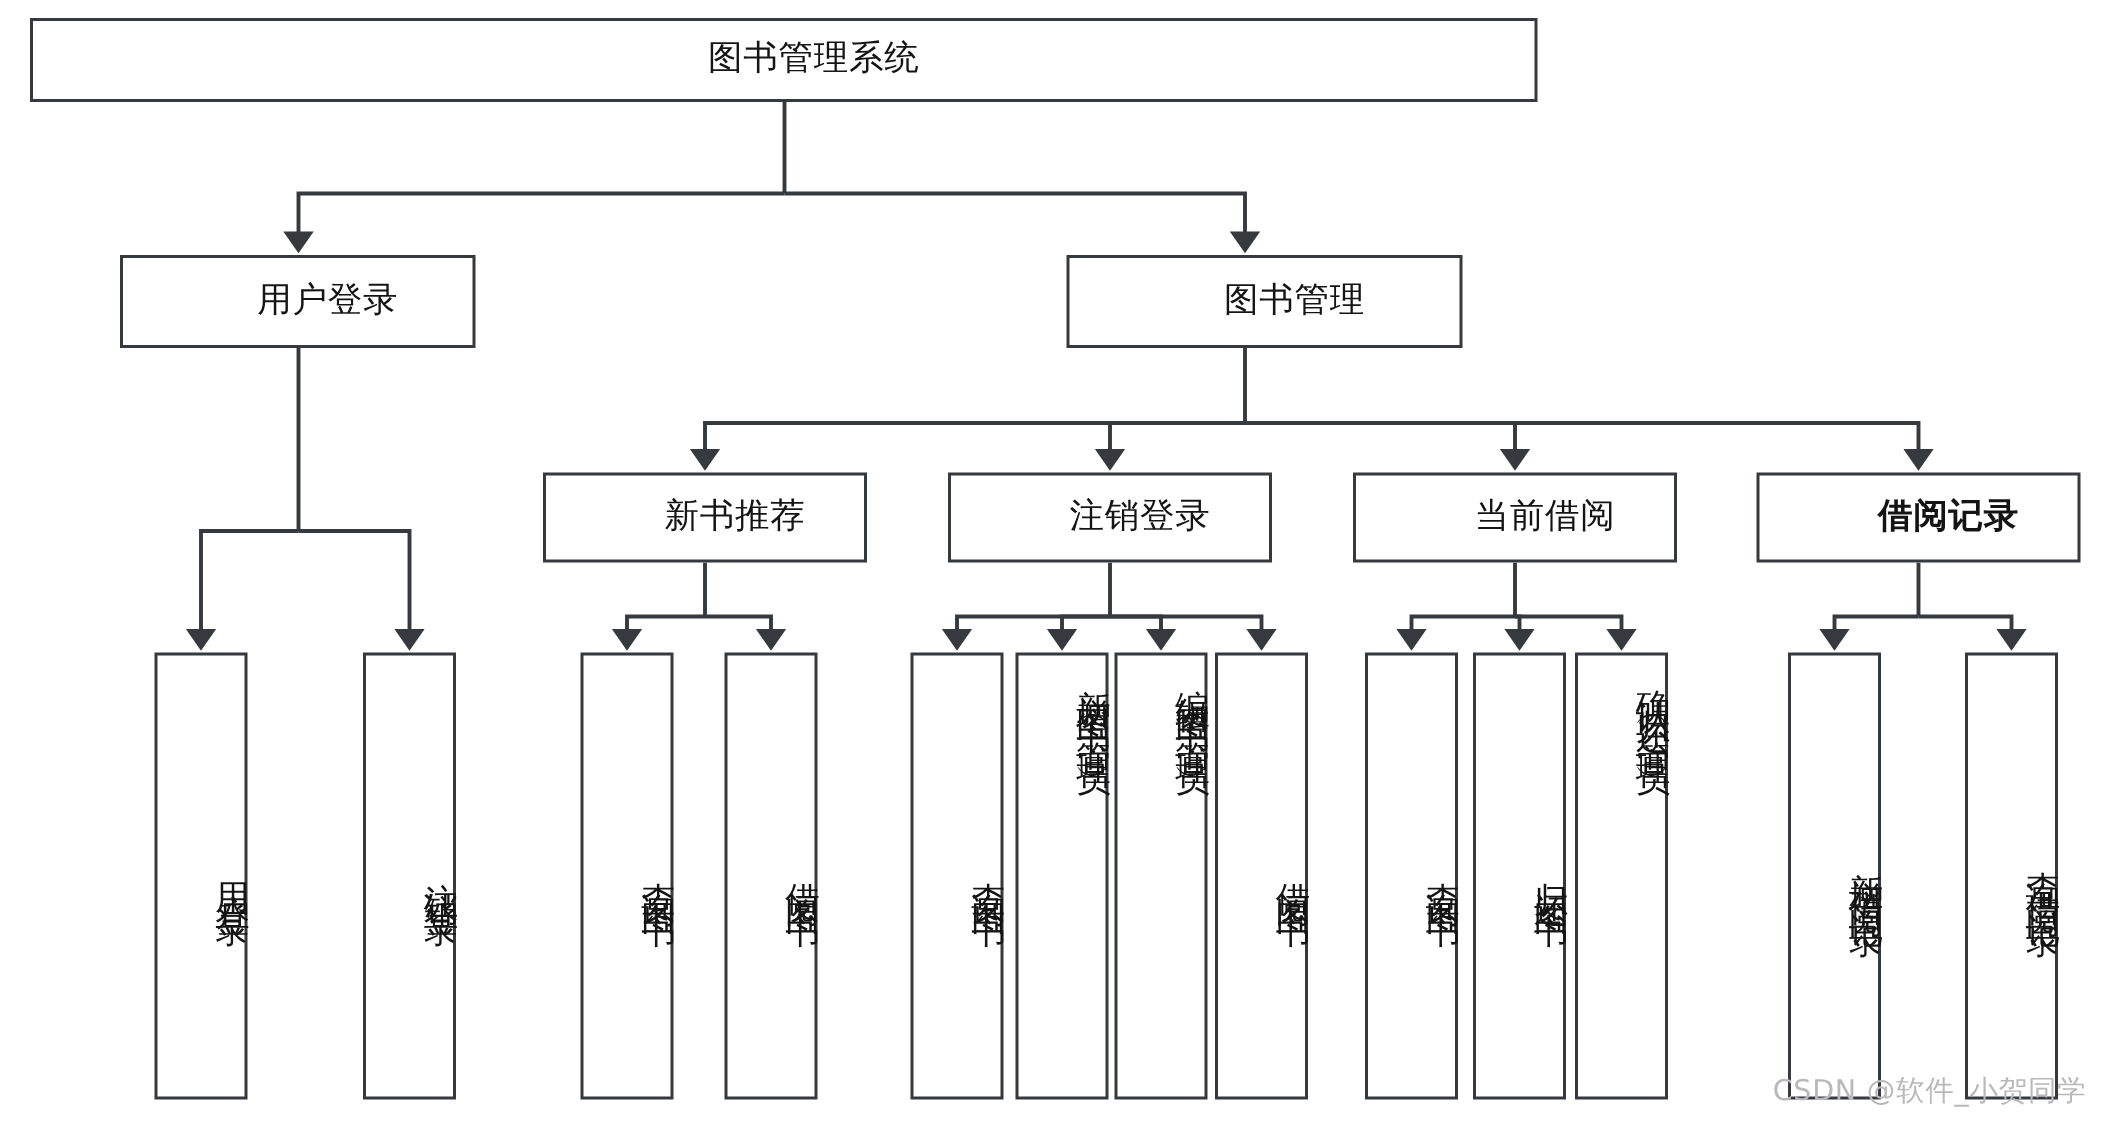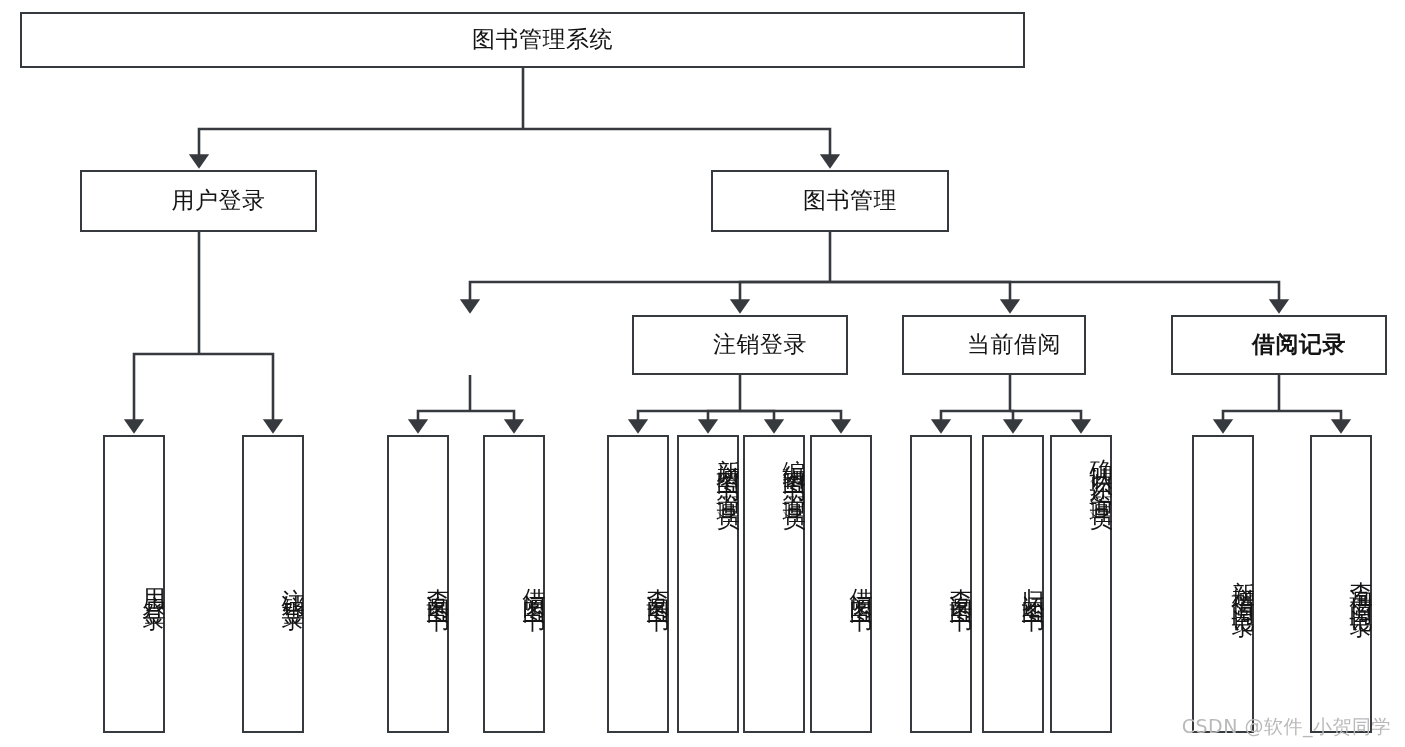--- a/index.html
+++ b/index.html
@@ -118,28 +118,31 @@
       </g>
   </svg>
 
   <div class="node" style="left: 20px; top: 12px; width: 1005px; height: 56px;">
     <span class="label">图书管理系统</span>
   </div>
 
   <div class="node" style="left: 80px; top: 170px; width: 237px; height: 62px;">
     <span class="label">用户登录</span>
   </div>
-  <div class="node" style="left: 711px; top: 170px; width: 238px; height: 62px;">
+  <div class="node" style="left: 711px; top: 170px; width: 264px; height: 62px;">
     <span class="label">图书管理</span>
   </div>
 
+  <div class="node" style="left: 362px; top: 315px; width: 216px; height: 60px;">
+    <span class="label">新书推荐</span>
+  </div>
   <div class="node" style="left: 632px; top: 315px; width: 216px; height: 60px;">
     <span class="label">注销登录</span>
   </div>
-  <div class="node" style="left: 902px; top: 315px; width: 184px; height: 60px;">
+  <div class="node" style="left: 902px; top: 315px; width: 216px; height: 60px;">
     <span class="label">当前借阅</span>
   </div>
   <div class="node" style="left: 1171px; top: 315px; width: 216px; height: 60px; font-weight: bold;">
     <span class="label">借阅记录</span>
   </div>
 
   <div class="node vertical mid" style="left: 103px; top: 435px; width: 62px; height: 298px;">
     <span class="label">用户登录</span>
   </div>
   <div class="node vertical mid" style="left: 242px; top: 435px; width: 62px; height: 298px;">

